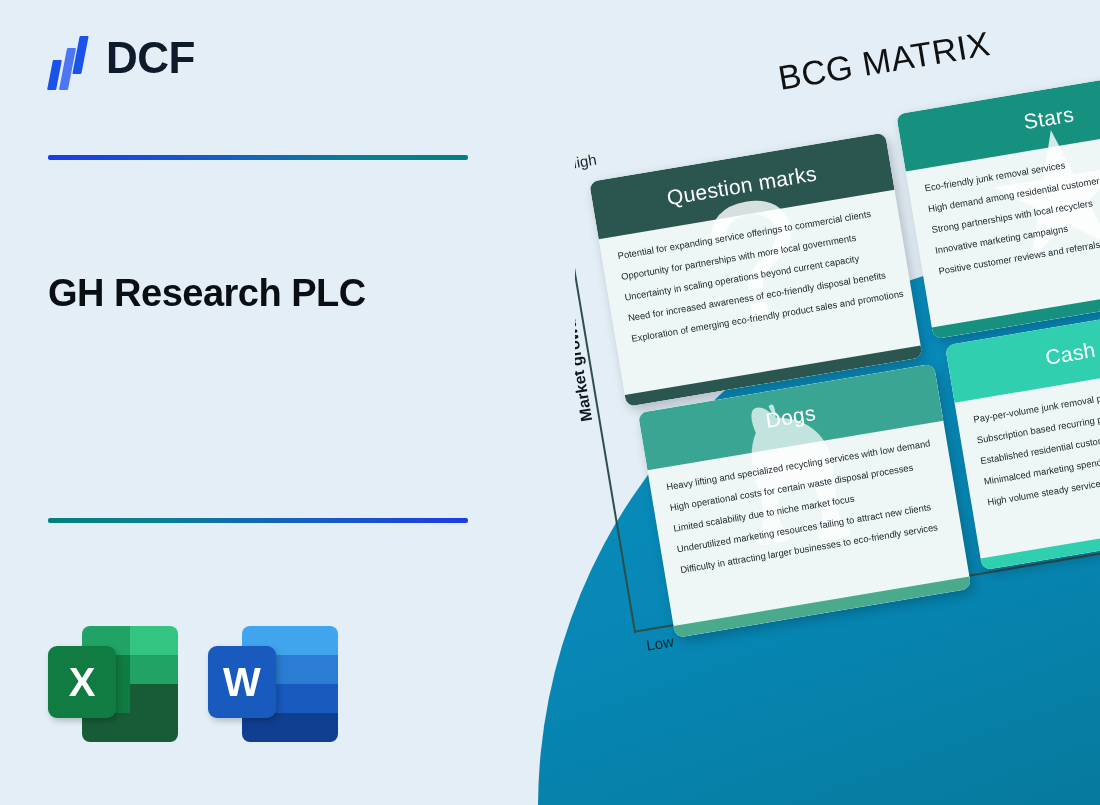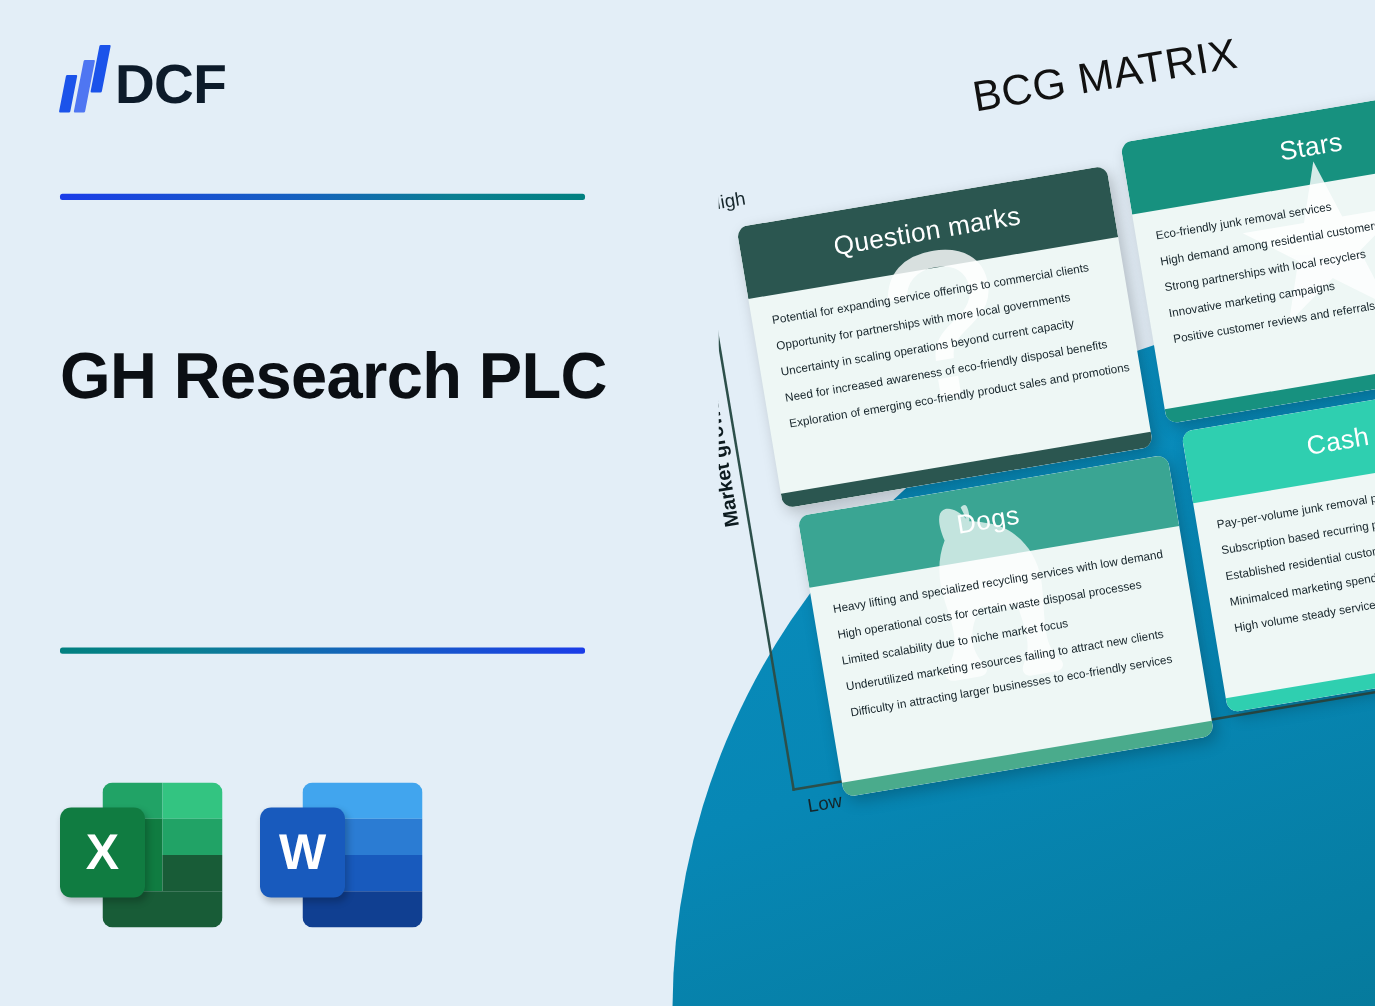--- a/index.html
+++ b/index.html
@@ -15,35 +15,35 @@
     left:538px; top:248px;
     width:1120px; height:1120px;
     border-radius:50%;
     background:linear-gradient(160deg,#0a8fc0 0%,#0787b5 28%,#05738f 62%,#046079 100%);
     z-index:0;
   }
 
   
   #left-panel{position:absolute;left:0;top:0;width:560px;height:805px;z-index:5;}
 
-  #logo-row{position:absolute;left:48px;top:36px;display:flex;align-items:flex-end;gap:0;}
+  #logo-row{position:absolute;left:48px;top:36px;display:flex;align-items:flex-start;gap:14px;}
   #logo-mark{position:relative;width:44px;height:54px;}
   #logo-mark i{position:absolute;display:block;transform:skewX(-11deg);border-radius:1px;}
   #logo-mark i.b1{left:2px;  top:24px; width:9px; height:30px; background:#1b53ea;}
   #logo-mark i.b2{left:15px; top:12px; width:9px; height:42px; background:#4f76f2;}
   #logo-mark i.b3{left:28px; top:0px;  width:9px; height:38px; background:#1b53ea;}
   #logo-text{font-size:44px;font-weight:700;color:#0d1b2a;letter-spacing:-0.5px;line-height:1;}
 
   .rule{position:absolute;left:48px;width:420px;height:5px;border-radius:2px;}
   #rule-top{top:155px;background:linear-gradient(90deg,#1b3ce8 0%,#1560c0 45%,#0a7f92 75%,#018080 100%);}
   #rule-bottom{top:518px;background:linear-gradient(90deg,#018080 0%,#0a7f92 25%,#1560c0 60%,#1b3ce8 100%);}
 
   #page-title{
     position:absolute;left:48px;top:272px;width:480px;
-    font-size:52px;font-weight:700;color:#0b0f14;line-height:1.14;letter-spacing:-0.5px;
+    font-size:38px;font-weight:700;color:#0b0f14;line-height:1.14;letter-spacing:-0.5px;
   }
   #page-title .ln{display:block;}
 
   
   #doc-icons{position:absolute;left:48px;top:620px;display:flex;gap:30px;}
   .office-ico{position:relative;width:130px;height:128px;}
   .sheet{position:absolute;right:0;top:6px;width:96px;height:116px;border-radius:8px;overflow:hidden;}
   .sheet .q{position:absolute;}
   
   .xl .q1{left:0;  top:0;    width:48px;height:29px;background:#21a366;}

